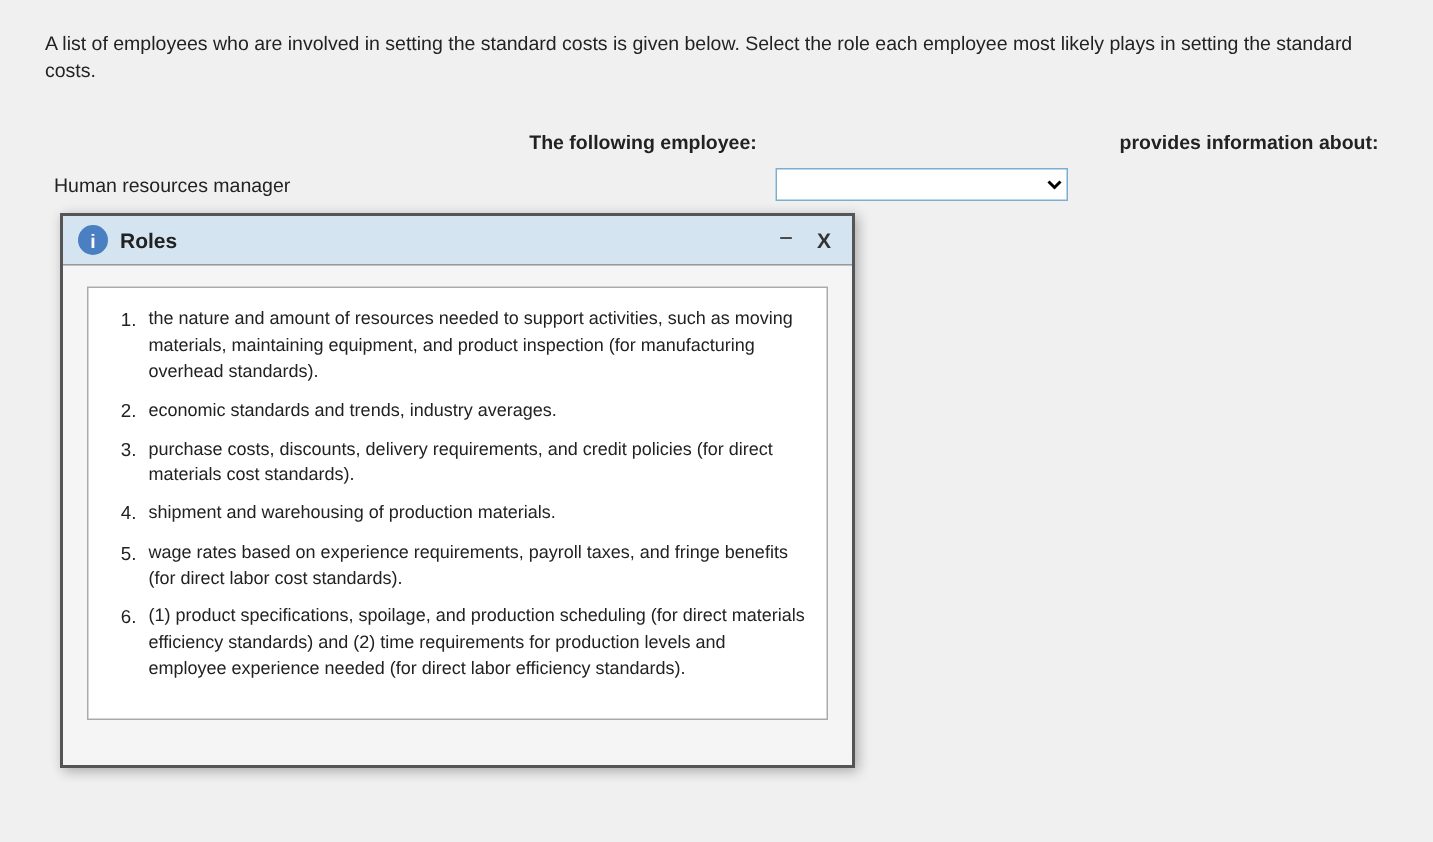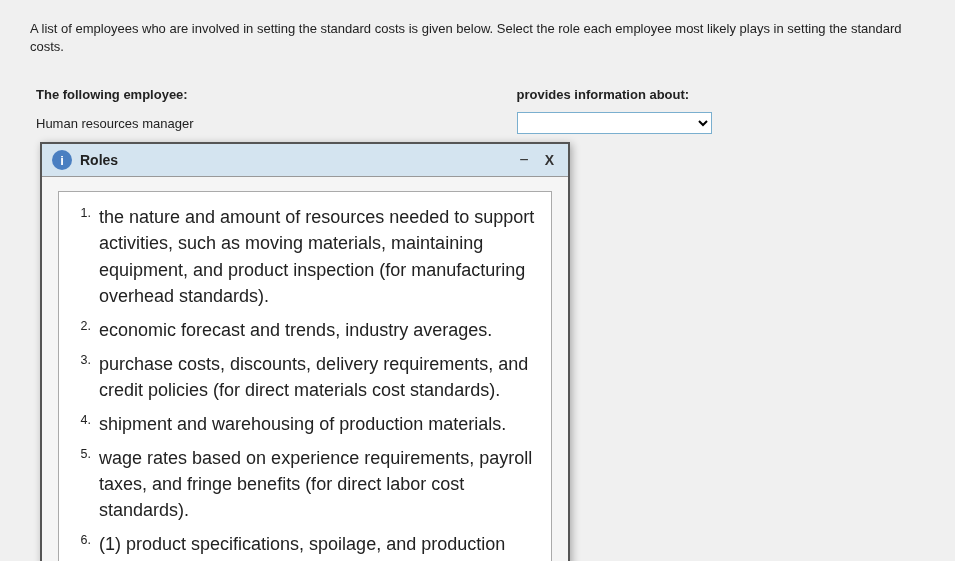--- a/index.html
+++ b/index.html
@@ -23,21 +23,21 @@
       color: #222;
       margin-bottom: 28px;
       line-height: 1.4;
     }
     .employee-table {
       width: 100%;
       border-collapse: collapse;
       margin-bottom: 4px;
     }
     .employee-table th {
-      text-align: left;
+      text-align: right;
       font-weight: bold;
       font-size: 13px;
       padding: 3px 6px 6px 6px;
       color: #222;
     }
     .employee-table td {
       padding: 4px 6px;
       font-size: 13px;
       color: #222;
       vertical-align: middle;
@@ -135,21 +135,21 @@
     .roles-list {
       list-style: none;
       counter-reset: item;
       padding: 0;
     }
     .roles-list li {
       counter-increment: item;
       display: flex;
       gap: 8px;
       margin-bottom: 8px;
-      font-size: 18px;
+      font-size: 12px;
       line-height: 1.45;
       color: #222;
     }
     .roles-list li:last-child {
       margin-bottom: 12px;
     }
     .roles-list li::before {
       content: counter(item) ".";
       min-width: 18px;
       text-align: right;
@@ -193,21 +193,21 @@
         </div>
       </div>
 
       <div class="modal-body">
         <div class="roles-list-box">
           <ol class="roles-list" id="roles-list">
           <li>
                 <span>the nature and amount of resources needed to support activities, such as moving materials, maintaining equipment, and product inspection (for manufacturing overhead standards).</span>
               </li>
               <li>
-                <span>economic forecast and trends, industry averages.</span>
+                <span>economic standards and trends, industry averages.</span>
               </li>
               <li>
                 <span>purchase costs, discounts, delivery requirements, and credit policies (for direct materials cost standards).</span>
               </li>
               <li>
                 <span>shipment and warehousing of production materials.</span>
               </li>
               <li>
                 <span>wage rates based on experience requirements, payroll taxes, and fringe benefits (for direct labor cost standards).</span>
               </li>

